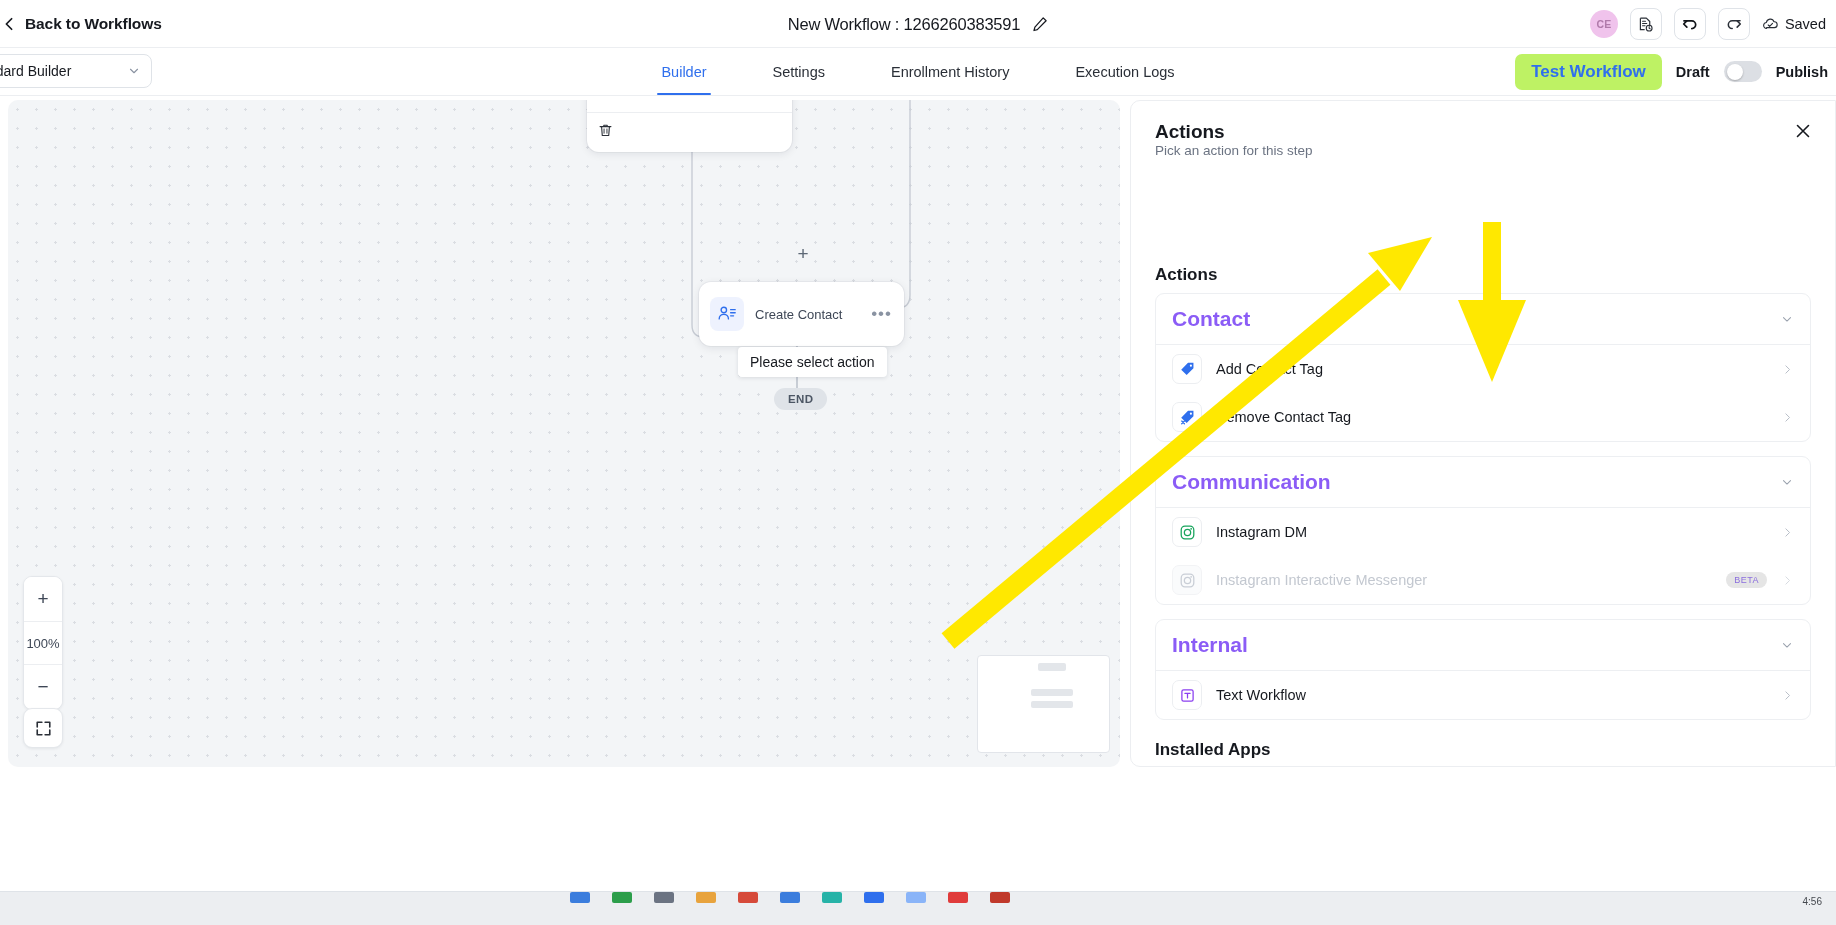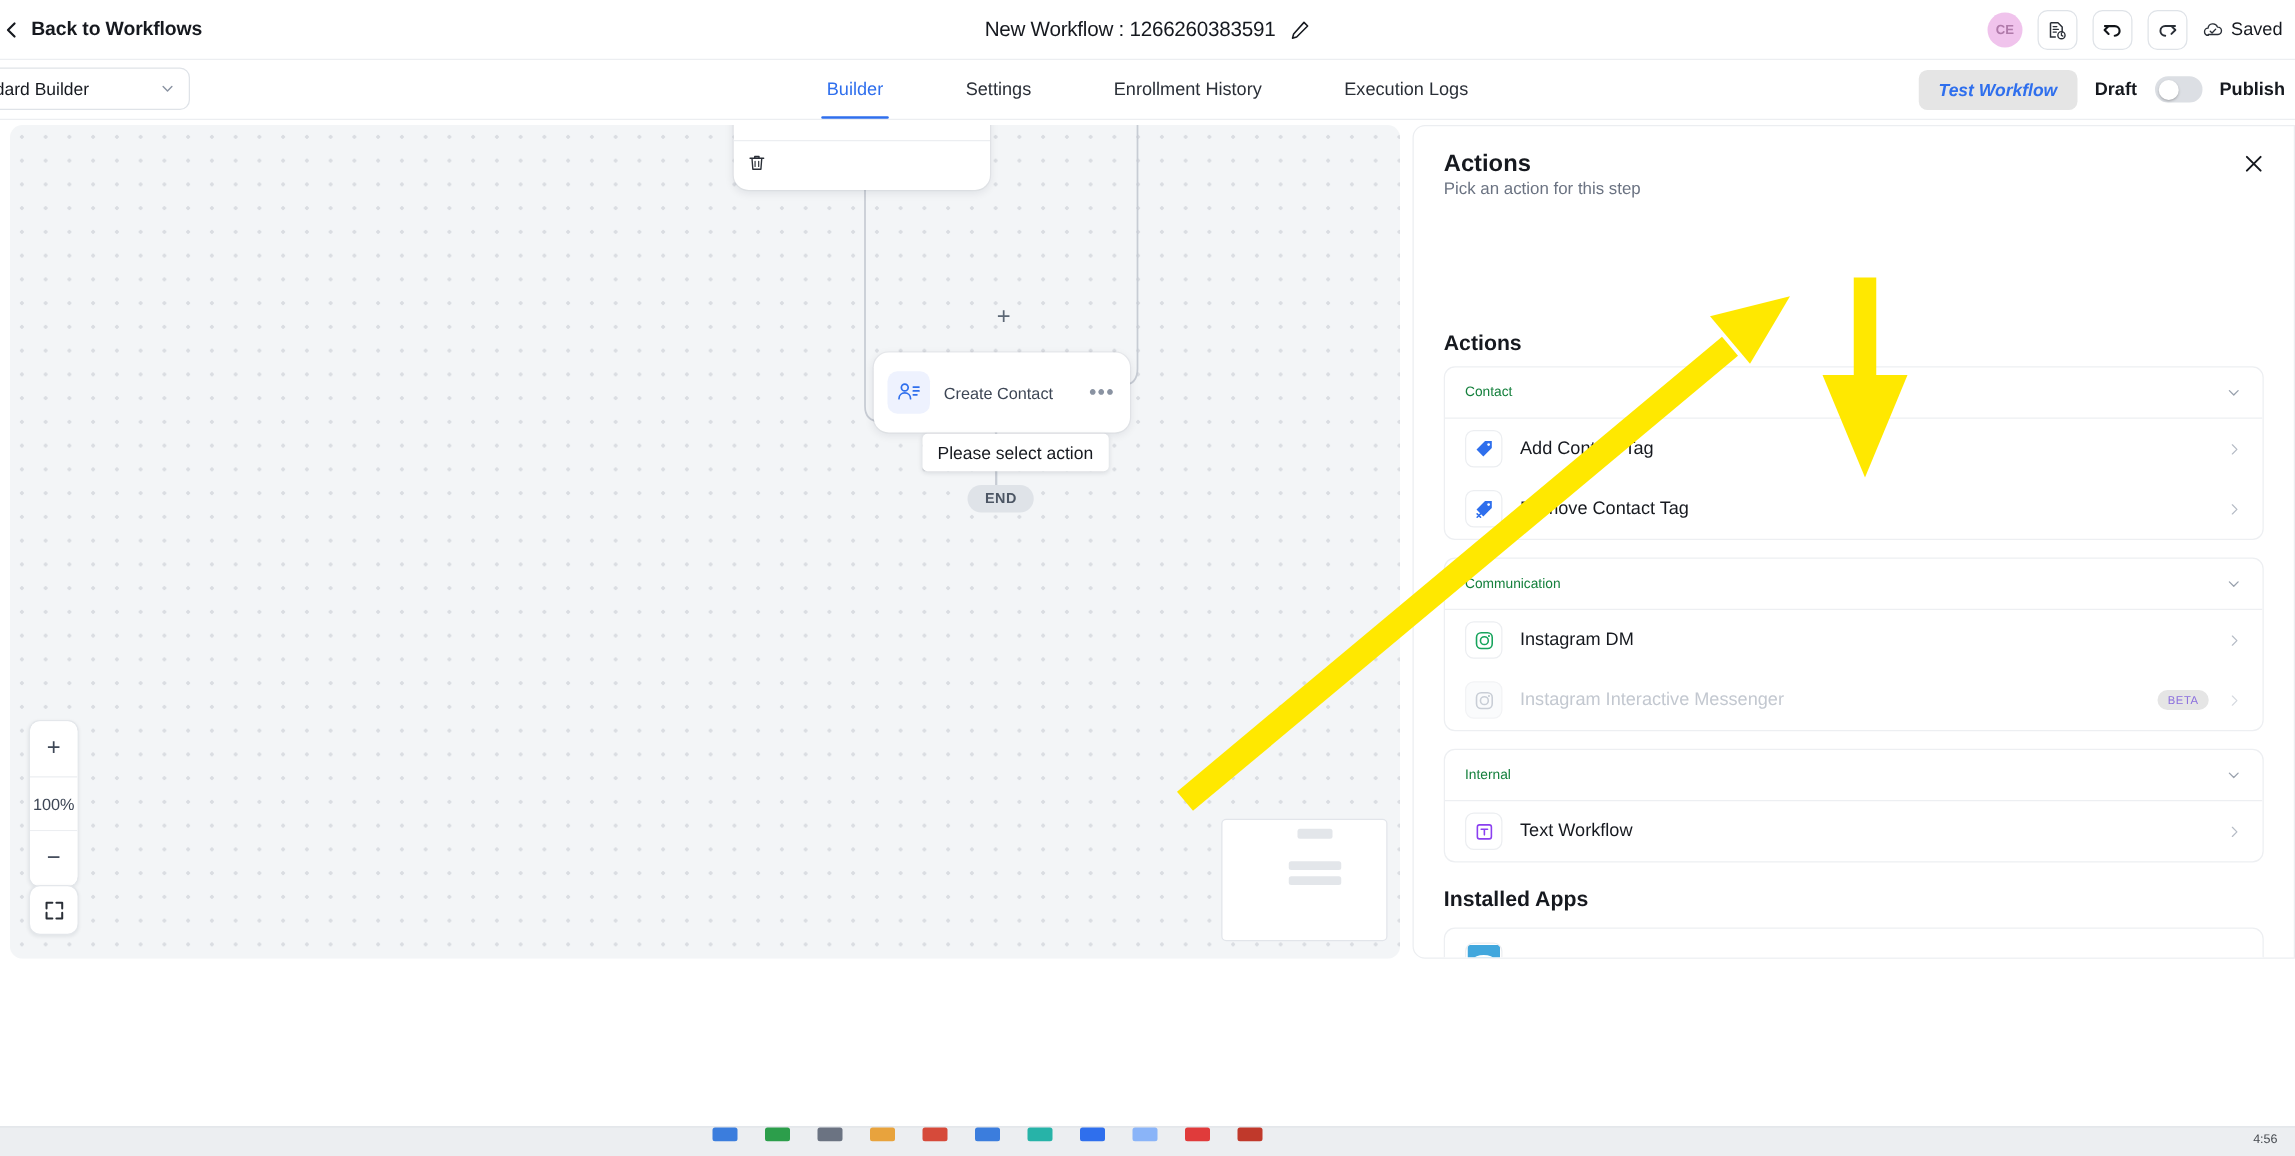--- a/index.html
+++ b/index.html
@@ -81,24 +81,23 @@
   .tab.active::after {
     content: ""; position: absolute; left: 20px; right: 20px; bottom: 0;
     height: 2.5px; background: #2f6fed; border-radius: 2px;
   }
 
   .subbar-right {
     position: absolute; right: 0; top: 0; height: 47px;
     display: flex; align-items: center; gap: 14px; padding-right: 8px;
   }
   .test-btn {
-    background: #e5e5e5; color: #2f6fed; font-size: 14px; font-weight: 600;
+    background: #bef264; color: #2f6fed; font-size: 17px; font-weight: 600;
     border: none; border-radius: 7px; padding: 8px 16px; cursor: pointer;
     font-family: inherit;
-    font-style: italic;
   }
   .draft-lbl, .publish-lbl { font-size: 14.5px; color: #16191f; font-weight: 600; }
   .toggle {
     width: 38px; height: 21px; border-radius: 11px; background: #dcdfe4;
     position: relative; cursor: pointer;
   }
   .toggle .knob {
     position: absolute; top: 2.5px; left: 3px; width: 16px; height: 16px;
     border-radius: 50%; background: #fff;
     box-shadow: 0 1px 2px rgba(0,0,0,.25);
@@ -220,21 +219,21 @@
   .sec-title { font-size: 17px; font-weight: 600; color: #16191f; margin: 14px 0 8px 0; }
 
   .group {
     border: 1px solid #edeff2; border-radius: 9px; margin-bottom: 14px;
     overflow: hidden; background: #fff;
   }
   .group-head {
     display: flex; align-items: center; justify-content: space-between;
     padding: 13px 16px; cursor: pointer;
   }
-  .group-head .gname { font-size: 11px; font-weight: 400; color: #15803d; }
+  .group-head .gname { font-size: 21px; font-weight: 700; color: #8b5cf6; }
   .group-body { border-top: 1px solid #edeff2; }
   .a-item {
     display: flex; align-items: center; gap: 14px;
     padding: 9px 16px; cursor: pointer;
   }
   .a-ico {
     width: 30px; height: 30px; border-radius: 7px; border: 1px solid #eceef1;
     background: #fff; display: flex; align-items: center; justify-content: center;
     flex: none;
   }
@@ -256,21 +255,21 @@
     width: 30px; height: 30px; border-radius: 7px; border: 1px solid #eceef1;
     display: flex; align-items: center; justify-content: center; flex: none;
     overflow: hidden; background: #fff;
   }
 
   
   .annot { position: absolute; left: 0; top: 0; width: 1836px; height: 925px; pointer-events: none; }
 
   
   .taskbar {
-    position: absolute; left: 0; bottom: 0; width: 1836px; height: 24px;
+    position: absolute; left: 0; bottom: 0; width: 1836px; height: 34px;
     background: #eceef1; border-top: 1px solid #dfe3e8;
   }
   .tb-icons { display: flex; align-items: flex-start; gap: 22px; padding-left: 570px; }
   .tb-ic { width: 20px; height: 11px; border-radius: 2px; }
   .tb-clock { position: absolute; right: 14px; top: 4px; font-size: 10px; color: #45494f; }
 </style>
 </head>
 <body>
 
 <div class="app">

